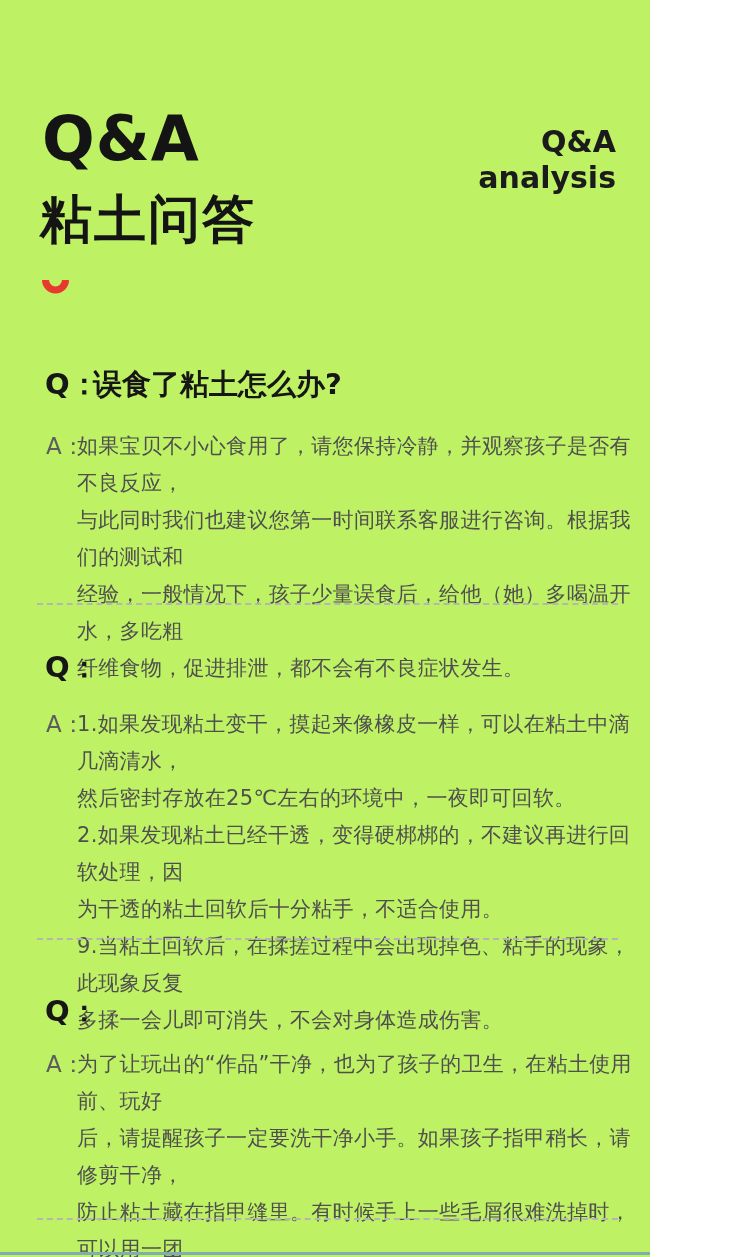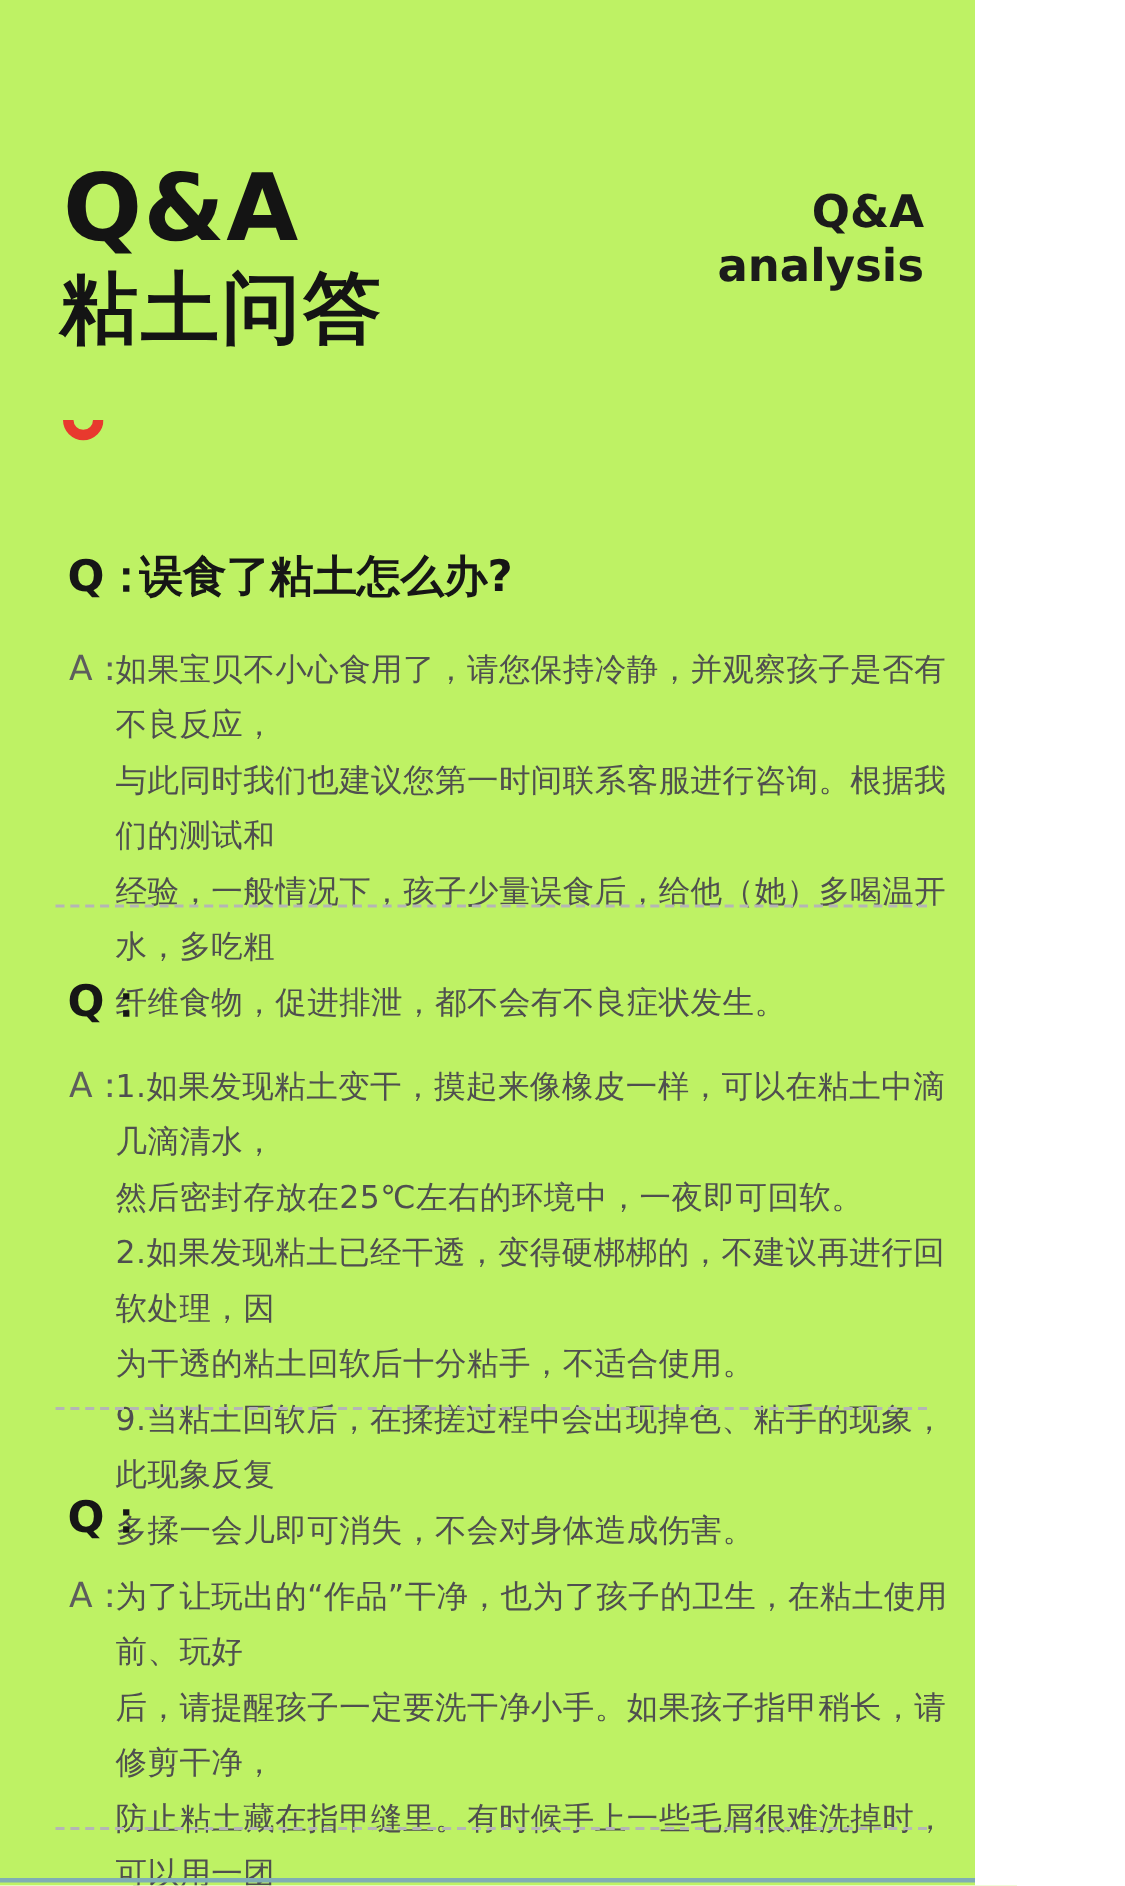--- a/index.html
+++ b/index.html
@@ -17,27 +17,26 @@
     top: 106px;
     font-size: 62px;
     line-height: 66px;
     font-weight: 800;
     color: #141414;
     letter-spacing: 1px;
   }
   .title-zh {
     position: absolute;
     left: 40px;
-    top: 176px;
+    top: 188px;
     font-size: 52px;
     line-height: 62px;
     font-weight: 800;
     color: #141414;
     letter-spacing: 2px;
-    font-family: Liberation Serif, serif;
   }
   .right-caption {
     position: absolute;
     right: 34px;
     top: 124px;
     text-align: right;
     font-size: 30px;
     line-height: 36px;
     font-weight: 600;
     color: #1b1b1b;

